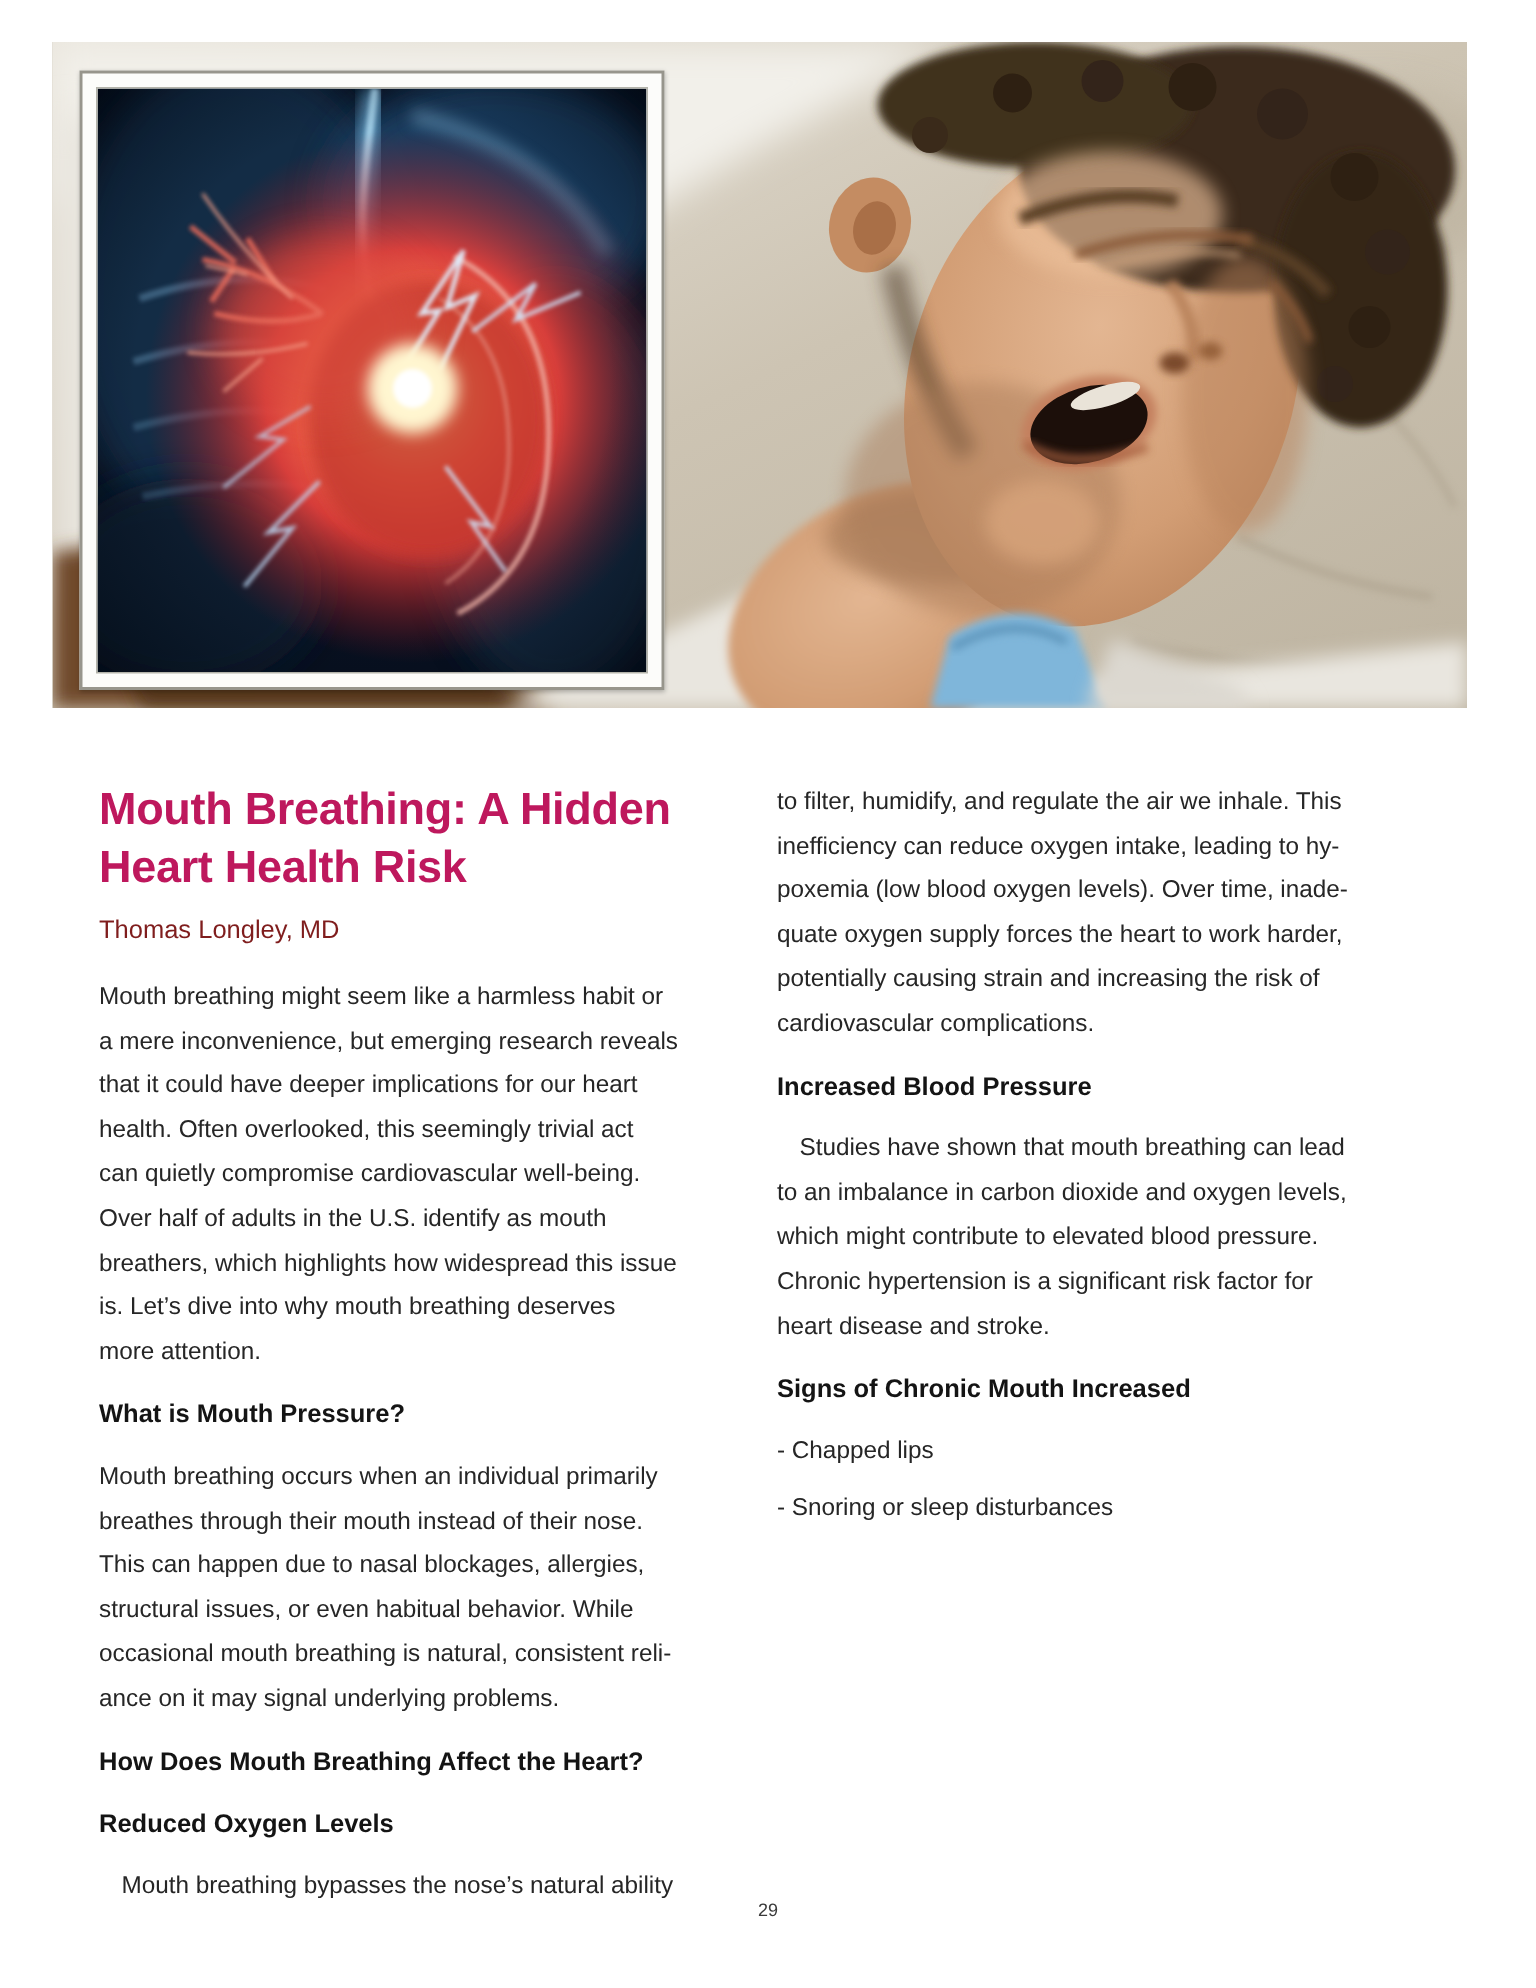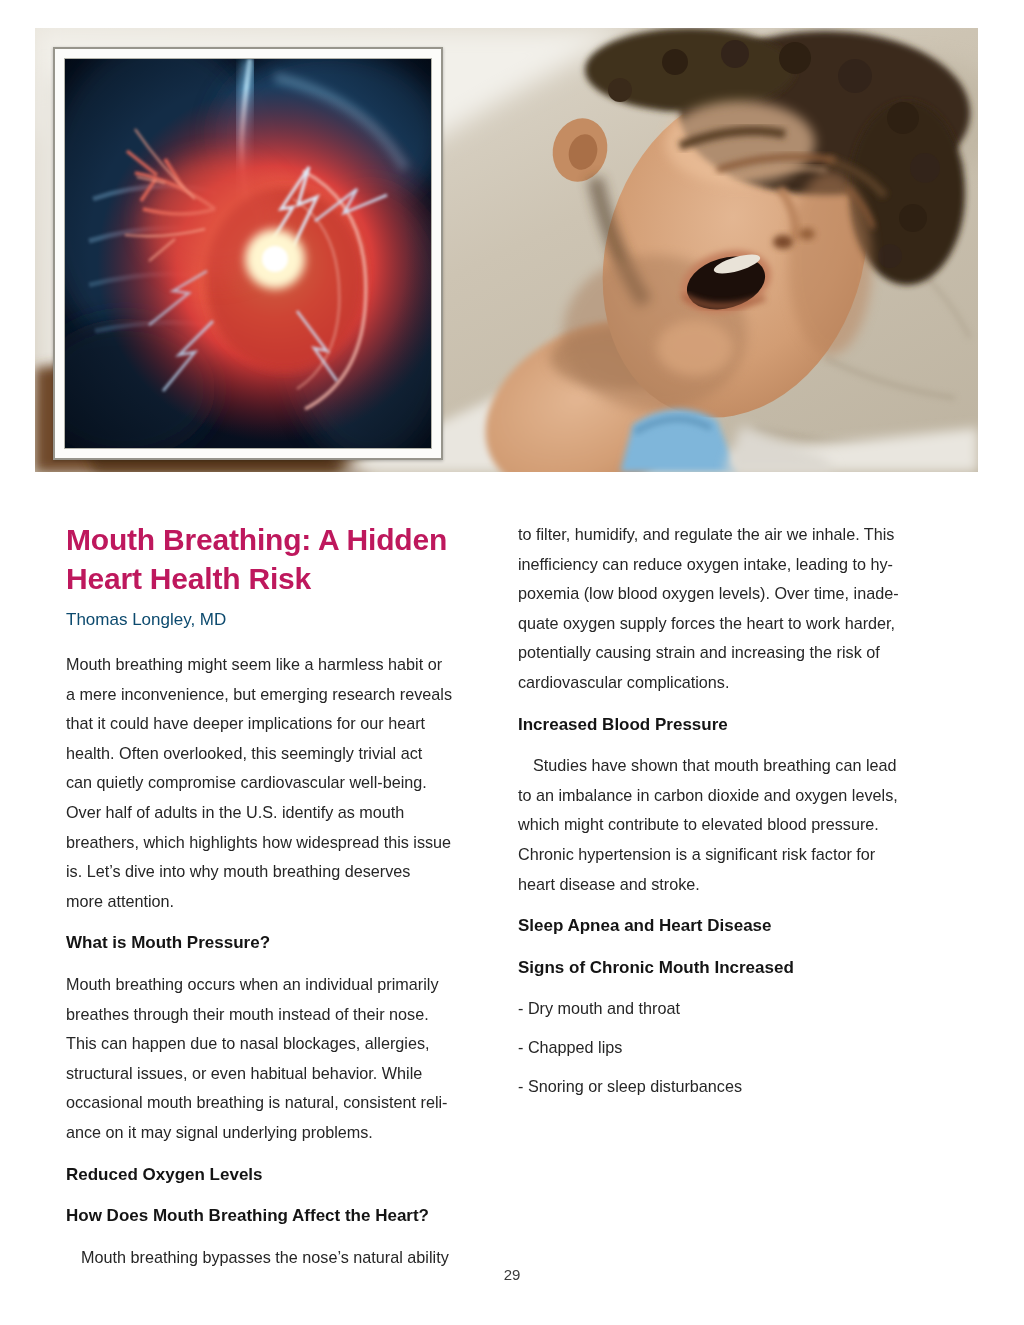--- a/index.html
+++ b/index.html
@@ -19,28 +19,28 @@
   }
   .inset svg{display:block;width:366px;height:389px;outline:1px solid #b3b3aa;}
   .col{position:absolute;font-size:16.2px;line-height:29.6px;color:#262626;}
   .col-left{left:66px;top:520px;width:452px;}
   .col-right{left:518px;top:520px;width:460px;}
   .pre{white-space:pre-line;}
   h1.title{
     font-size:30px;line-height:39px;font-weight:bold;color:#be185d;
     margin:0 0 10px 0;letter-spacing:-0.2px;
   }
-  .byline{font-size:17px;line-height:24px;color:#0c4a6e;margin:0 0 18px 0;}
+  .byline{font-size:17px;line-height:24px;color:#7f1d1d;margin:0 0 18px 0;}
   .col p{margin:0 0 12px 0;}
   .col h3{font-size:17px;line-height:29.6px;font-weight:bold;color:#141414;margin:0 0 12px 0;}
   .col .li{margin:0 0 9px 0;}
   .indent{text-indent:15px;}
   .page-num{
     position:absolute;left:0;top:1266px;width:1024px;text-align:center;
-    font-size:15px;color:#3a3a3a;
+    font-size:12px;color:#3a3a3a;
   }
 </style>
 </head>
 <body>
 
 <div class="hero">
   <svg class="photo" viewBox="0 0 943 444" preserveAspectRatio="none" xmlns="http://www.w3.org/2000/svg">
     <defs>
       <linearGradient id="pillowG" x1="0" y1="0" x2="1" y2="1">
         <stop offset="0" stop-color="#e9e5dc"></stop>
@@ -208,38 +208,36 @@
 breathers, which highlights how widespread this issue
 is. Let’s dive into why mouth breathing deserves
 more attention.</p>
   <h3>What is Mouth Pressure?</h3>
   <p class="pre">Mouth breathing occurs when an individual primarily
 breathes through their mouth instead of their nose.
 This can happen due to nasal blockages, allergies,
 structural issues, or even habitual behavior. While
 occasional mouth breathing is natural, consistent reli-
 ance on it may signal underlying problems.</p>
+  <h3>How Does Mouth Breathing Affect the Heart?</h3>
   <h3>Reduced Oxygen Levels</h3>
-  <h3>How Does Mouth Breathing Affect the Heart?</h3>
   <p class="pre indent">Mouth breathing bypasses the nose’s natural ability</p>
 </section>
 
 <section class="col col-right">
   <p class="pre">to filter, humidify, and regulate the air we inhale. This
 inefficiency can reduce oxygen intake, leading to hy-
 poxemia (low blood oxygen levels). Over time, inade-
 quate oxygen supply forces the heart to work harder,
 potentially causing strain and increasing the risk of
 cardiovascular complications.</p>
   <h3>Increased Blood Pressure</h3>
   <p class="pre indent">Studies have shown that mouth breathing can lead
 to an imbalance in carbon dioxide and oxygen levels,
 which might contribute to elevated blood pressure.
 Chronic hypertension is a significant risk factor for
 heart disease and stroke.</p>
-  <h3>Sleep Apnea and Heart Disease</h3>
   <h3>Signs of Chronic Mouth Increased</h3>
-  <div class="li">- Dry mouth and throat</div>
   <div class="li">- Chapped lips</div>
   <div class="li">- Snoring or sleep disturbances</div>
 </section>
 
 <div class="page-num">29</div>
 
 </body></html>

